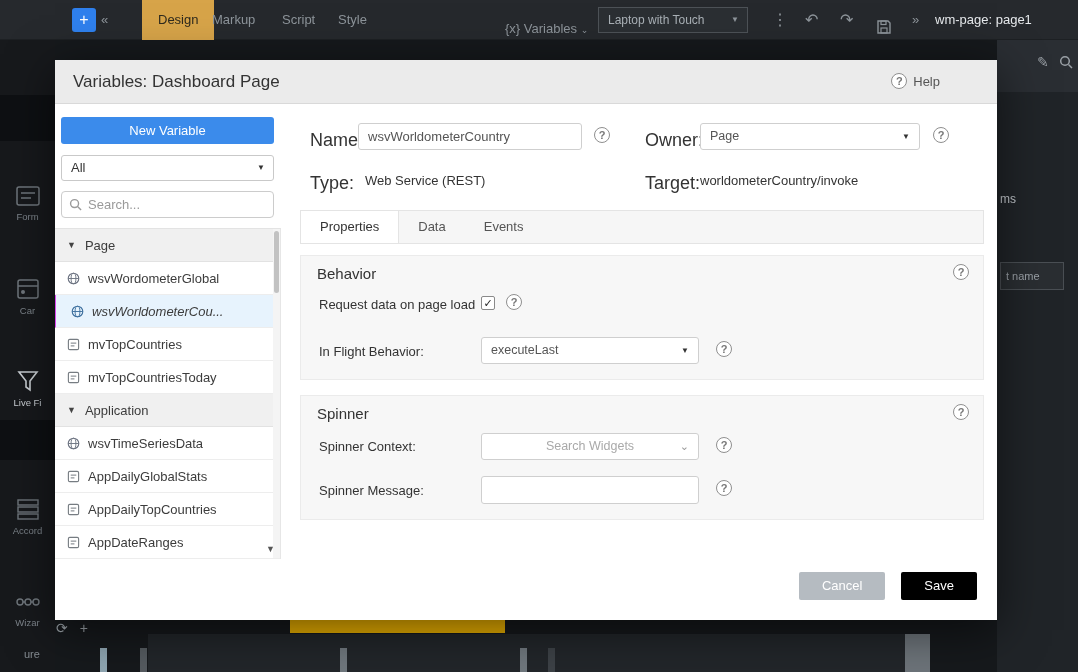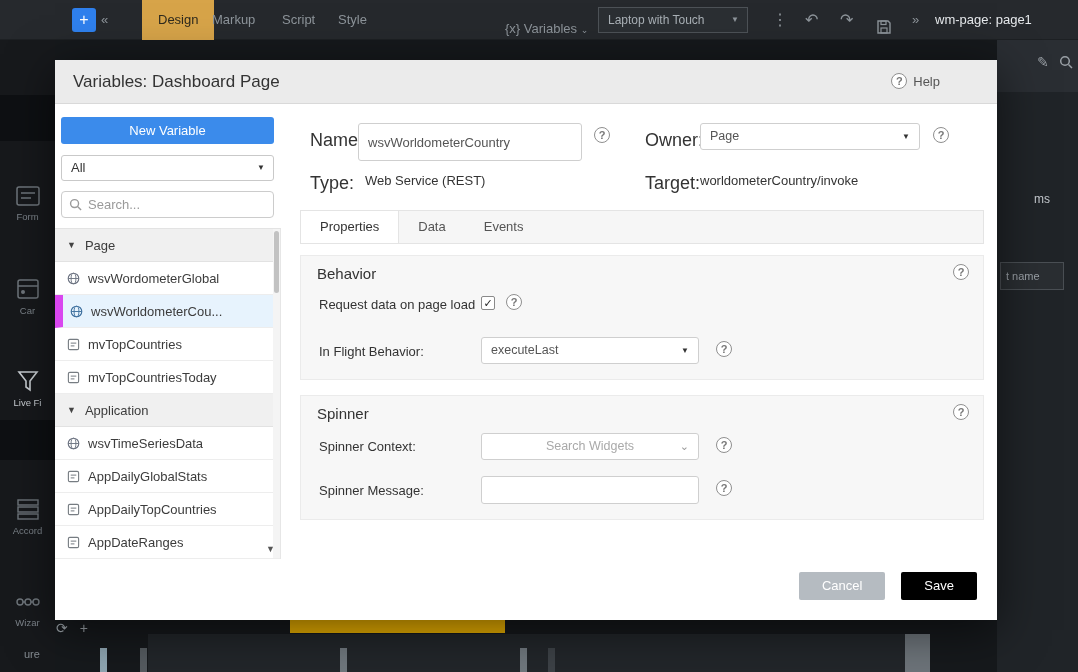--- a/index.html
+++ b/index.html
@@ -18,21 +18,21 @@
   
   .left-rail { position: absolute; left: 0; top: 40px; width: 55px; bottom: 0; background: #17191c; }
   .rail-item { position: absolute; left: 0; width: 55px; text-align: center; color: #7c838a; font-size: 9.5px; }
   .rail-icon { display: block; margin: 0 auto 5px auto; }
   .rail-dark { position: absolute; left: 0; top: 55px; width: 55px; height: 46px; background: #0e1013; }
   .rail-dark2 { position: absolute; left: 0; top: 380px; width: 55px; height: 40px; background: #0e1013; }
 
   
   .right-rail { position: absolute; left: 997px; top: 40px; width: 81px; bottom: 0; background: #202428; }
   .rr-toolrow { position: absolute; left: 0; top: 0; width: 81px; height: 52px; background: #2a2e33; }
-  .rr-text { position: absolute; color: #c3c8cd; font-size: 12px; margin-left: 34px; }
+  .rr-text { position: absolute; color: #c3c8cd; font-size: 12px; }
   .rr-input { position: absolute; left: 3px; top: 222px; width: 64px; height: 28px; border: 1px solid #4a4f54; background: #2a2e32; color: #9aa0a6; font-size: 11px; line-height: 26px; padding: 0 5px; }
 
   
   .bt-mid { position: absolute; left: 148px; top: 634px; width: 757px; height: 38px; background: #22262a; }
   .bt-yellow { position: absolute; left: 290px; top: 620px; width: 215px; height: 13px; background: #e9af00; }
   .strip { position: absolute; top: 648px; width: 7px; height: 24px; }
   .bt-icons { position: absolute; left: 56px; top: 620px; color: #9aa1a7; font-size: 14px; }
   .bt-ure { position: absolute; left: 24px; top: 648px; color: #848b91; font-size: 11px; }
 
   
@@ -50,30 +50,30 @@
   .sb-select .caret { position: absolute; right: 8px; top: 0; line-height: 24px; font-size: 8px; color: #333; }
   .sb-search { position: absolute; left: 6px; top: 87px; width: 213px; height: 27px; border: 1px solid #ccc; border-radius: 4px; background: #fff; }
   .sb-search input { position: absolute; left: 26px; top: 1px; width: 180px; height: 23px; border: 0; outline: none; font-size: 13px; color: #555; font-family: "Liberation Sans", sans-serif; }
   .sb-search input::placeholder { color: #9a9a9a; }
   .sb-search .mag { position: absolute; left: 7px; top: 6px; }
   .sb-list { position: absolute; left: 0; top: 124px; width: 226px; height: 331px; border-top: 1px solid #e3e3e3; border-right: 1px solid #e6e6e6; overflow: hidden; }
   .t-row { height: 33px; display: flex; align-items: center; border-bottom: 1px solid #ededed; font-size: 13px; color: #3c3c3c; padding-left: 12px; background: #fff; cursor: pointer; }
   .t-row.group { background: #f0f0f0; border-bottom: 1px solid #e2e2e2; }
   .t-row .tri { font-size: 9px; margin-right: 9px; color: #444; }
   .t-row .vicon { margin-right: 8px; display: inline-flex; }
-  .t-row.sel { background: #e7f3fd; border-left: 8px solid #d946ef; padding-left: 7px; }
+  .t-row.sel { background: #e7f3fd; border-left: 1px solid #d946ef; padding-left: 15px; font-style: italic; }
   .sb-scroll { position: absolute; right: 1px; top: 125px; width: 7px; height: 329px; background: #f4f4f4; }
   .sb-thumb { position: absolute; top: 2px; left: 1px; width: 5px; height: 62px; background: #c2c2c2; border-radius: 3px; }
   .sb-down { position: absolute; right: 6px; top: 440px; font-size: 9px; color: #555; }
 
   
   .f-label { position: absolute; font-size: 18px; color: #333; }
   .req { color: #e53935; margin-left: 2px; }
   .f-value { position: absolute; font-size: 13px; color: #333; }
-  .t-input { position: absolute; height: 38px; border: 1px solid #cfcfcf; border-radius: 3px; font-size: 13px; color: #555; padding: 0 9px; font-family: "Liberation Sans", sans-serif; outline: none; background: #fff; }
+  .t-input { position: absolute; height: 27px; border: 1px solid #cfcfcf; border-radius: 3px; font-size: 13px; color: #555; padding: 0 9px; font-family: "Liberation Sans", sans-serif; outline: none; background: #fff; }
   .sel-box { position: absolute; height: 27px; background: #fff; border: 1px solid #cfcfcf; border-radius: 3px; font-size: 12.5px; color: #555; line-height: 25px; padding: 0 9px; cursor: pointer; }
   .sel-box .caret { position: absolute; right: 9px; top: 0; line-height: 25px; font-size: 8px; color: #333; }
   .sel-box .caret.lite { font-size: 11px; color: #999; }
   .sel-box .ph { color: #a9a9a9; }
   .hq { position: absolute; }
 
   .tabs { position: absolute; left: 245px; top: 150px; right: 13px; height: 34px; background: #f6f6f6; border: 1px solid #e4e4e4; display: flex; }
   .tab { line-height: 32px; padding: 0 19px; font-size: 13px; color: #555; cursor: pointer; }
   .tab.active { background: #fff; border-right: 1px solid #e4e4e4; color: #333; }
 

